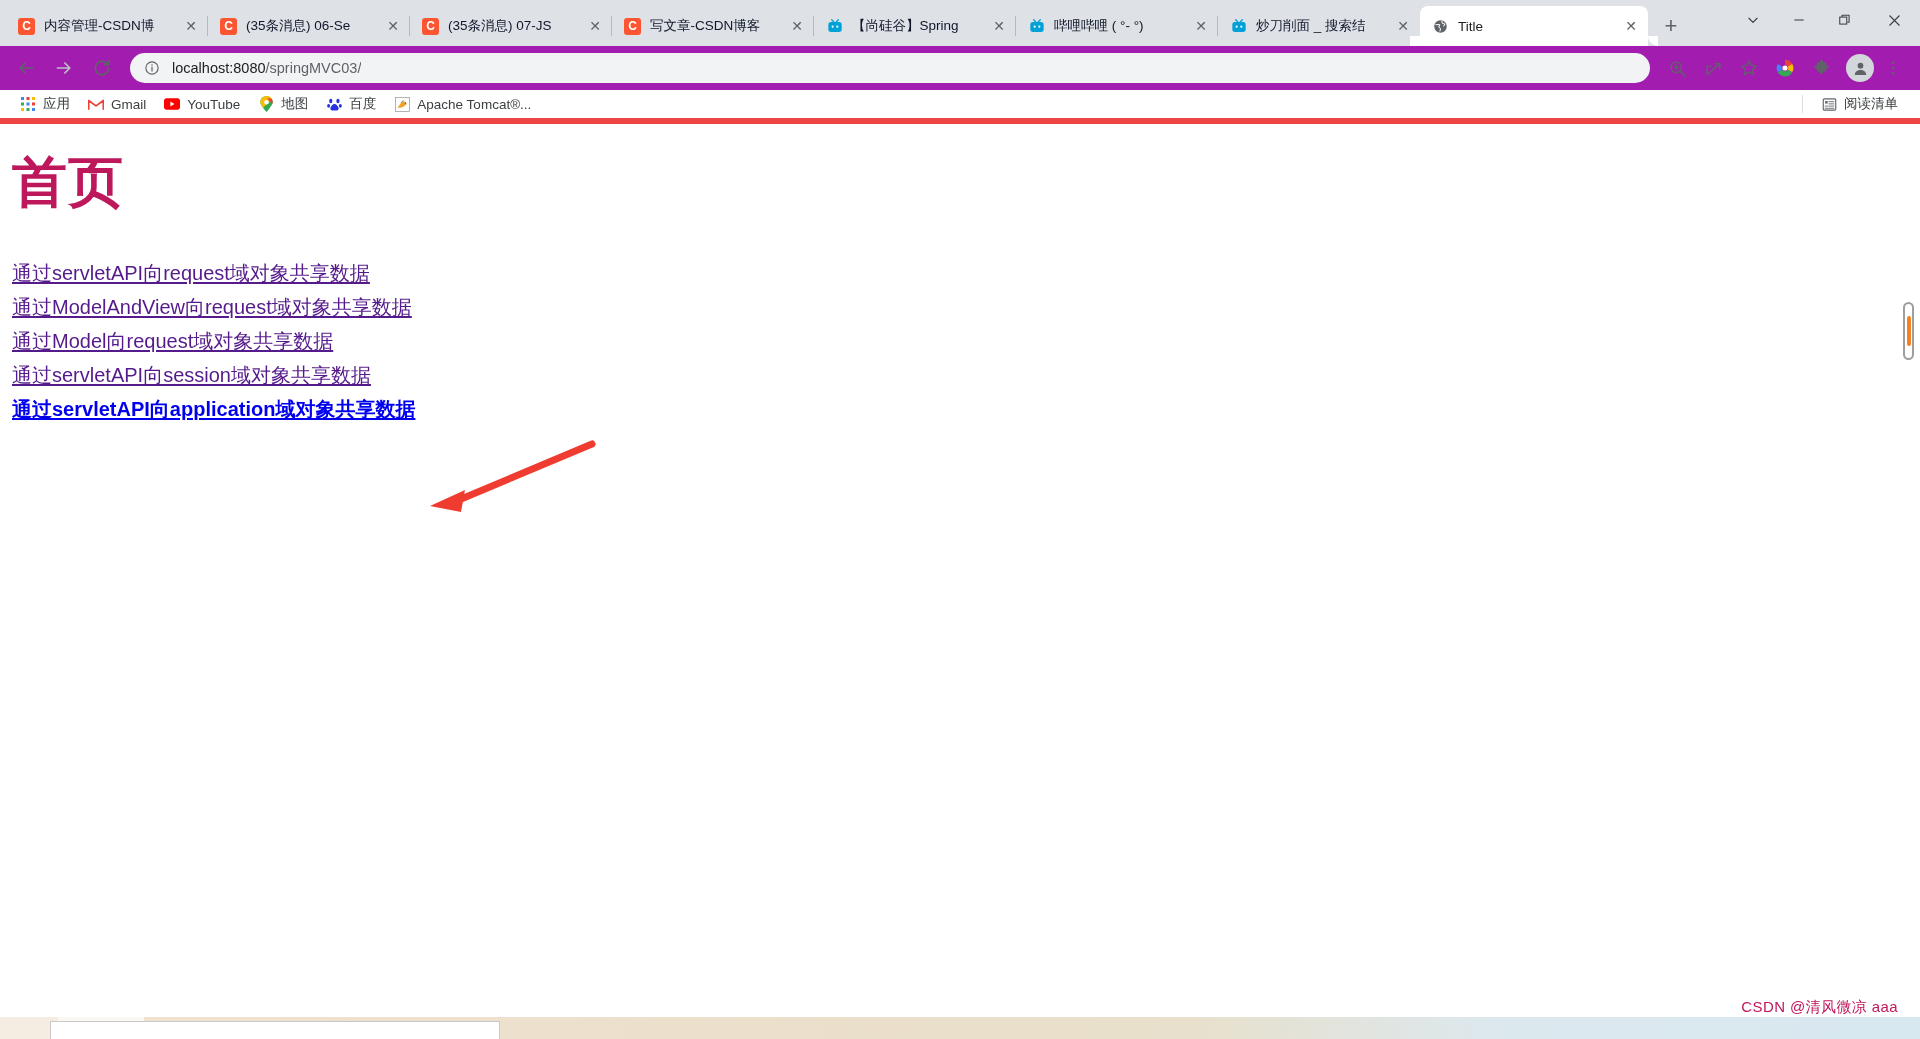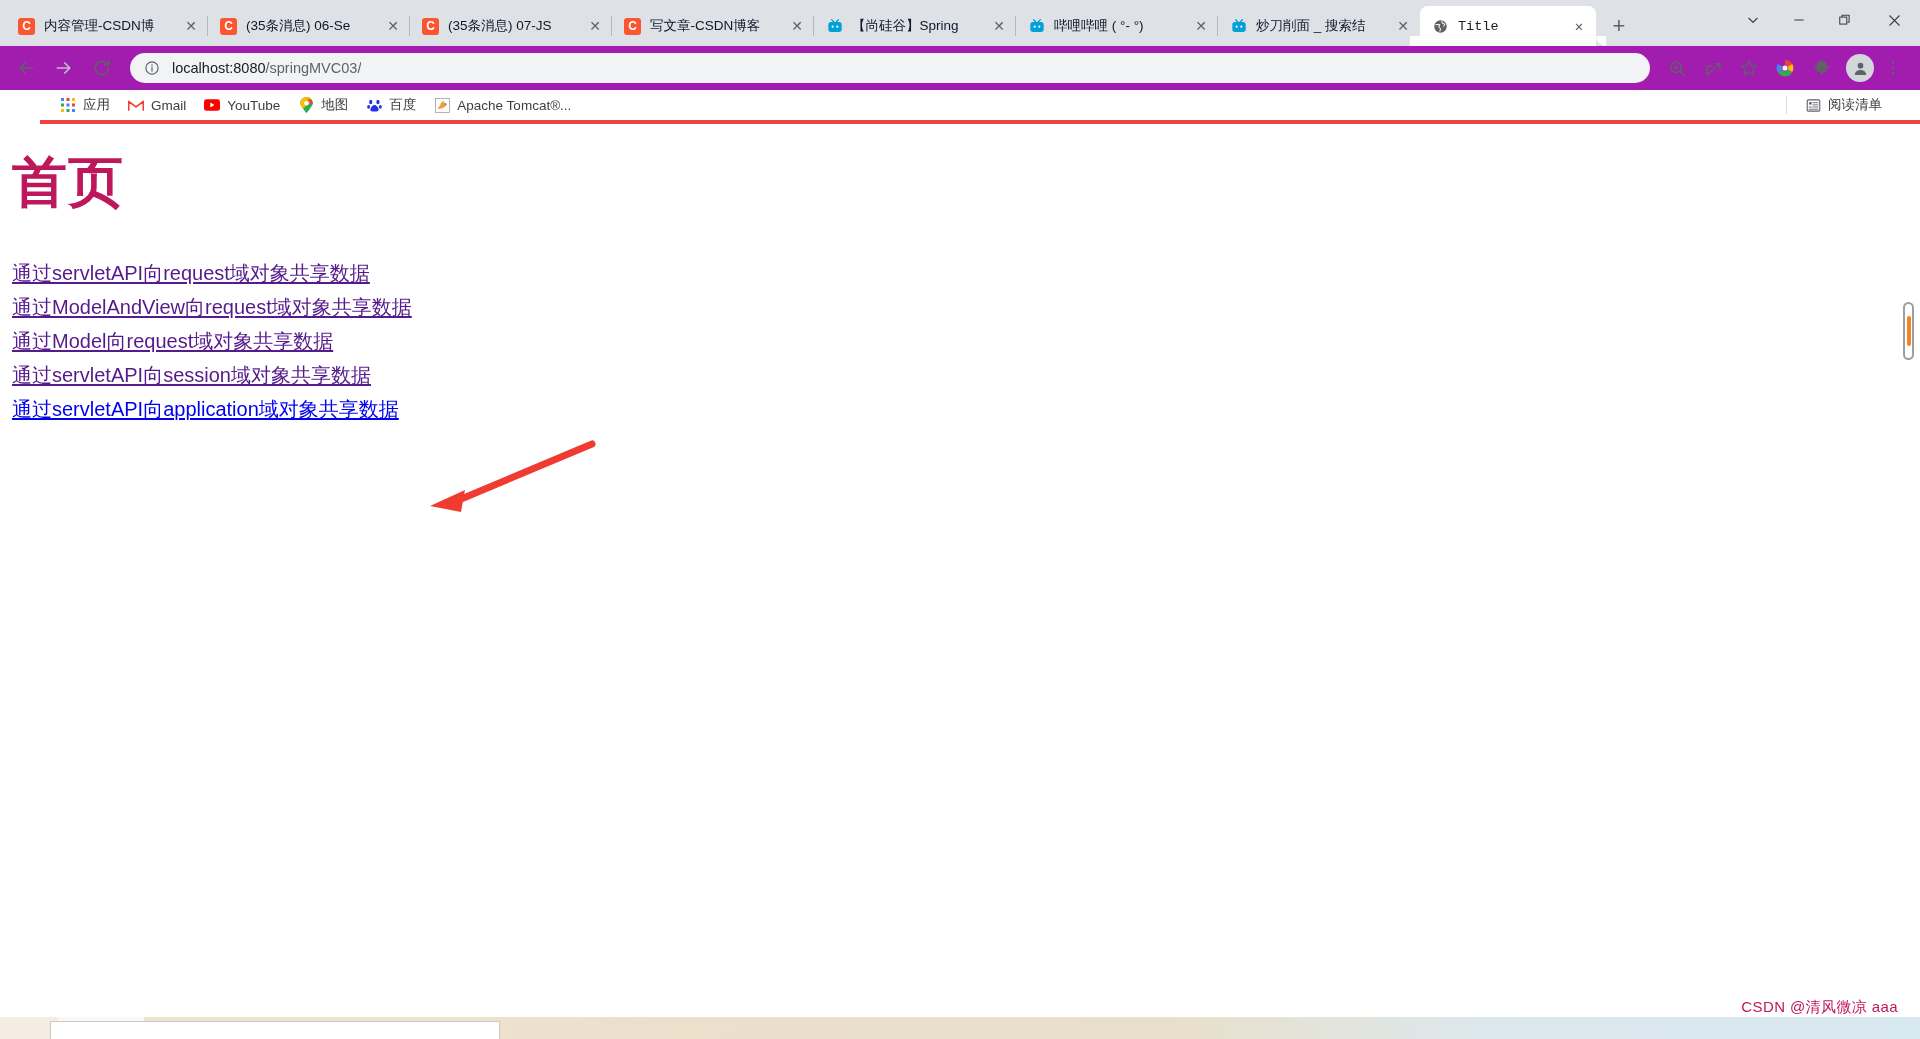--- a/index.html
+++ b/index.html
@@ -34,22 +34,21 @@
   }
   .tab.inactive + .tab.inactive::before {
     content: "";
     position: absolute;
     left: -1px; top: 10px;
     width: 1px; height: 20px;
     background: #b5b9be;
   }
   .tab.active {
     background: #ffffff;
-    width: 176px;
-    font-family: Liberation Mono, monospace;
+    width: 228px;
   }
   .tab.active::before,
   .tab.active::after {
     content: "";
     position: absolute;
     bottom: 0;
     width: 10px; height: 10px;
     background: #ffffff;
   }
   .tab.active::before { left: -10px; border-bottom-right-radius: 10px; box-shadow: 3px 3px 0 3px #ffffff; clip-path: inset(0 0 0 0); }
@@ -173,23 +172,22 @@
     flex: 0 0 28px;
   }
 
   
   .bookmarks {
     height: 34px;
     background: #ffffff;
     display: flex;
     align-items: center;
     padding: 0 12px;
-    border-bottom: 4px solid #ef4444;
+    border-bottom: 6px solid #ef4444;
     position: relative;
-    margin-left: 40px;
   }
   .bm {
     display: flex;
     align-items: center;
     height: 26px;
     padding: 0 8px;
     border-radius: 4px;
     margin-right: 2px;
     flex: 0 0 auto;
   }
@@ -200,21 +198,21 @@
     flex: 0 0 16px;
     font-size: 13px;
   }
   .bm .bm-label {
     font-size: 13.5px;
     color: #3c4043;
     white-space: nowrap;
   }
   .bm-right {
     position: absolute;
-    right: 28px;
+    right: 12px;
     display: flex;
     align-items: center;
   }
   .bm-sep {
     width: 1px; height: 18px;
     background: #dadce0;
     margin-right: 10px;
   }
 
   
@@ -233,21 +231,21 @@
     line-height: 1.1;
   }
   .link-list { margin: 44px 0 0 12px; }
   .link-row { line-height: 33px; }
   .link-row a {
     font-size: 20px;
     color: #551a8b;
     text-decoration: underline;
     text-underline-offset: 2px;
   }
-  .link-row.unvisited a { color: #0000ee; }
+  .link-row.unvisited a { color: #0000ee; font-weight: bold; }
 
   
   .arrow-anno {
     position: absolute;
     left: 420px;
     top: 316px;
     width: 180px;
     height: 80px;
     pointer-events: none;
   }

